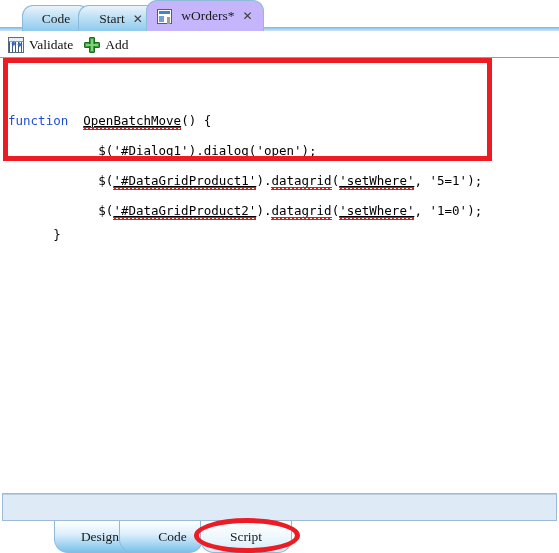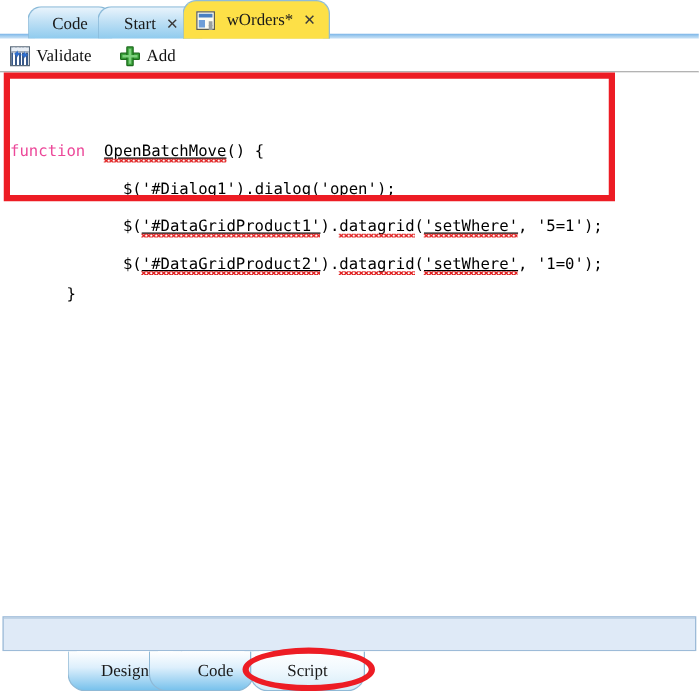--- a/index.html
+++ b/index.html
@@ -45,21 +45,21 @@
     color: #1a1a1a;
     white-space: nowrap;
     cursor: default;
   }
   .top-tab.inactive {
     background: linear-gradient(to bottom, #e9f4fc 0%, #bfe0f5 45%, #8fcbee 100%);
     top: 5px;
     height: 26px;
   }
   .top-tab.active {
-    background: #fde047;
+    background: #c4b5fd;
     border-color: #8fbcd8;
     z-index: 5;
   }
   .top-tab .tab-label { padding: 0 2px; }
   .tab-close {
     margin-left: 6px;
     font-size: 12px;
     color: #3b3b3b;
     font-family: "Liberation Sans", sans-serif;
     line-height: 1;
@@ -98,21 +98,20 @@
   #toolbar {
     position: absolute;
     left: 0; top: 31px;
     width: 559px;
     height: 27px;
     background: #ffffff;
     display: flex;
     align-items: center;
     padding-left: 6px;
     box-sizing: border-box;
-    gap: 12px;
   }
   #toolbar .sep-line {
     position: absolute;
     left: 0; bottom: 0;
     width: 559px;
     height: 1px;
     background: #9b9b9b;
   }
   .tb-button {
     display: flex;
@@ -195,21 +194,21 @@
     position: absolute;
     left: 8px; top: 4px;
     font-family: "DejaVu Sans Mono", monospace;
     font-size: 12.5px;
     line-height: 15px;
     color: #000000;
     white-space: pre;
     letter-spacing: 0px;
   }
   .code-line { height: 15px; }
-  .kw        { color: #ec4899; }
+  .kw        { color: #1d4ed8; }
   .squiggle {
     position: relative;
     display: inline-block;
   }
   .squiggle::after {
     content: "";
     position: absolute;
     left: 0; right: 0; bottom: -2px;
     height: 3px;
     background-image:

